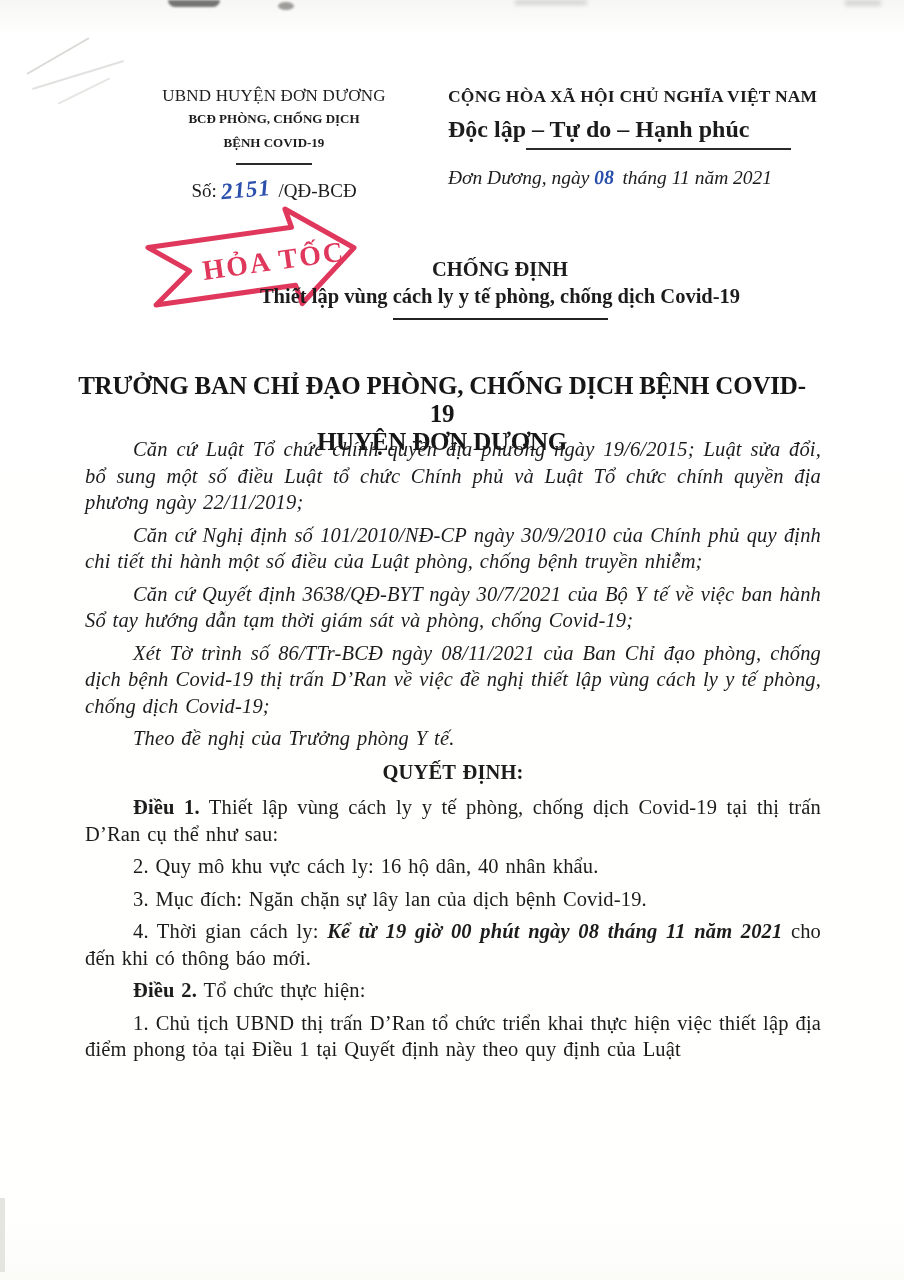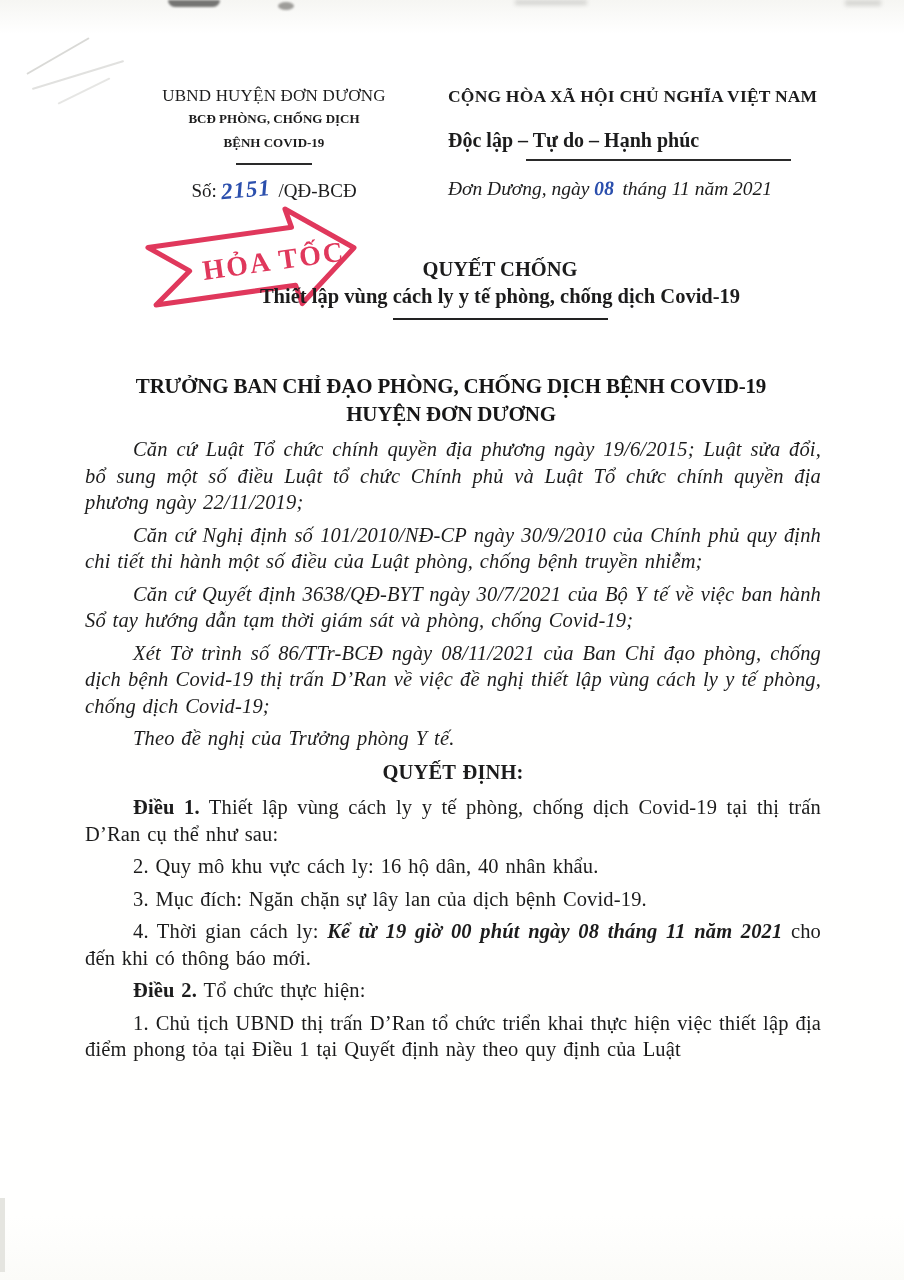--- a/index.html
+++ b/index.html
@@ -27,34 +27,34 @@
   
   .header-left{position:absolute;top:84px;left:128px;width:292px;text-align:center;}
   .org-l1{font-size:17px;line-height:23px;letter-spacing:.2px;}
   .org-l2,.org-l3{font-size:13px;line-height:24px;font-weight:bold;}
   .rule-left{width:76px;border-top:2px solid #2a2a2a;margin:8px auto 12px;}
   .doc-number{font-size:19px;}
   .hand{color:#2b4fad;font-style:italic;font-weight:bold;display:inline-block;}
   .hand-num{font-size:23px;transform:rotate(-5deg);margin:0 3px 0 4px;letter-spacing:1px;}
   .header-right{position:absolute;top:84px;left:448px;width:420px;text-align:left;}
   .nat-l1{font-size:17.5px;line-height:24px;font-weight:bold;letter-spacing:.2px;}
-  .nat-l2{font-size:20px;line-height:27px;font-weight:bold;margin-top:19px;}
+  .nat-l2{font-size:24px;line-height:27px;font-weight:bold;margin-top:8px;}
   .rule-right{width:265px;border-top:2px solid #2a2a2a;margin:5px auto 0;}
   .date-line{font-style:italic;font-size:19.5px;margin-top:16px;}
   .hand-day{font-size:20px;transform:rotate(-2deg);margin:0 8px 0 5px;}
   
   .stamp{position:absolute;top:210px;left:146px;width:214px;height:104px;transform:rotate(-8deg);}
   
   .title{position:absolute;top:256px;left:185px;width:630px;text-align:center;}
   .title-l1{font-size:20.5px;line-height:27px;font-weight:bold;}
   .title-l2{font-size:20.5px;line-height:27px;font-weight:bold;}
   .title-rule{width:215px;border-top:2px solid #222;margin:8px auto 0;}
   
-  .authority{position:absolute;top:372px;left:83px;width:736px;text-align:center;
-    font-weight:bold;font-size:21px;line-height:28px;letter-spacing:-.2px;color:#161616;}
+  .authority{position:absolute;top:372px;left:74px;width:736px;text-align:center;
+    font-weight:bold;font-size:25px;line-height:28px;letter-spacing:-.2px;color:#161616;}
   
   .doc-body{position:absolute;top:436px;left:85px;width:736px;
     font-size:20.5px;line-height:26.5px;text-align:justify;letter-spacing:.15px;word-spacing:1.5px;font-family:Liberation Serif, serif;}
   .doc-body p{margin:0 0 6px;text-indent:48px;}
   .preamble p{font-style:italic;}
   .decision-heading{text-align:center;text-indent:0 !important;font-weight:bold;font-size:20.5px;margin:7px 0 9px !important;}
   .b{font-weight:bold;}
   .bi{font-weight:bold;font-style:italic;}
 </style>
 </head>
@@ -87,21 +87,21 @@
   </div>
 
   <div class="stamp">
     <svg width="214" height="104" viewBox="0 0 214 104">
       <polygon points="5,23 150,23 146,4 209,52 150,100 146,81 5,81 43,52" fill="none" stroke="#e0385c" stroke-width="5" stroke-linejoin="round"></polygon>
       <text x="56" y="63" font-family="Liberation Serif, serif" font-weight="bold" font-size="28" letter-spacing="2" fill="#e0385c">HỎA TỐC</text>
     </svg>
   </div>
 
   <div class="title">
-    <div class="title-l1">QUYẾT CHỐNG</div>
+    <div class="title-l1">CHỐNG ĐỊNH</div>
     <div class="title-l2">Thiết lập vùng cách ly y tế phòng, chống dịch Covid-19</div>
     <div class="title-rule"></div>
   </div>
 
   <div class="authority">
     <div>TRƯỞNG BAN CHỈ ĐẠO PHÒNG, CHỐNG DỊCH BỆNH COVID-19</div>
     <div>HUYỆN ĐƠN DƯƠNG</div>
   </div>
 
   <div class="doc-body">

